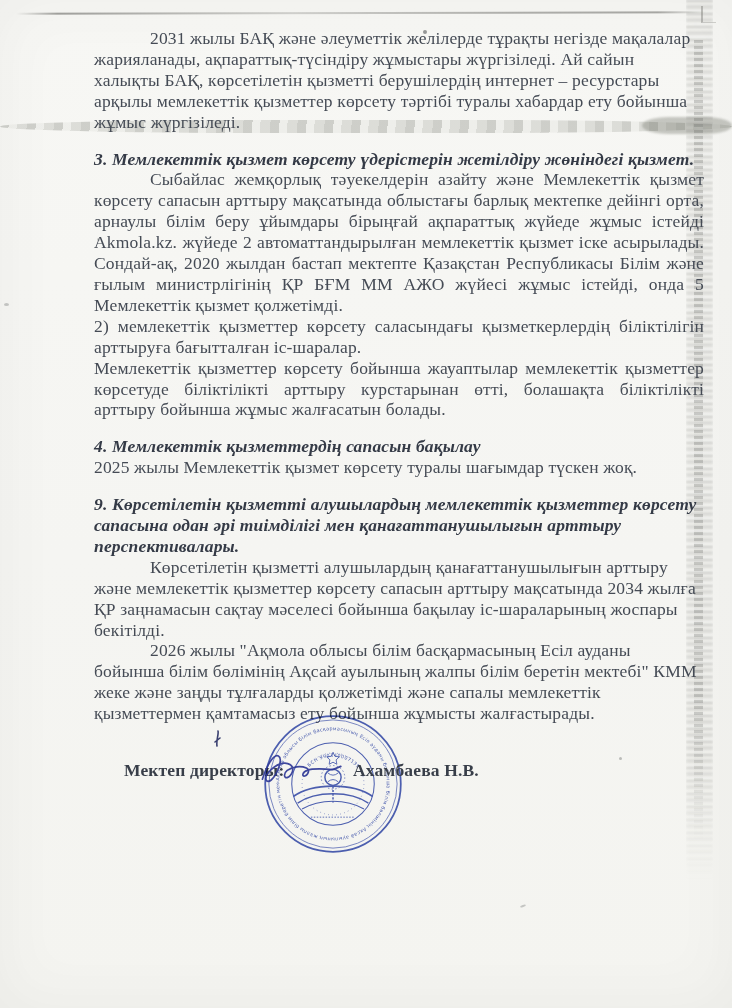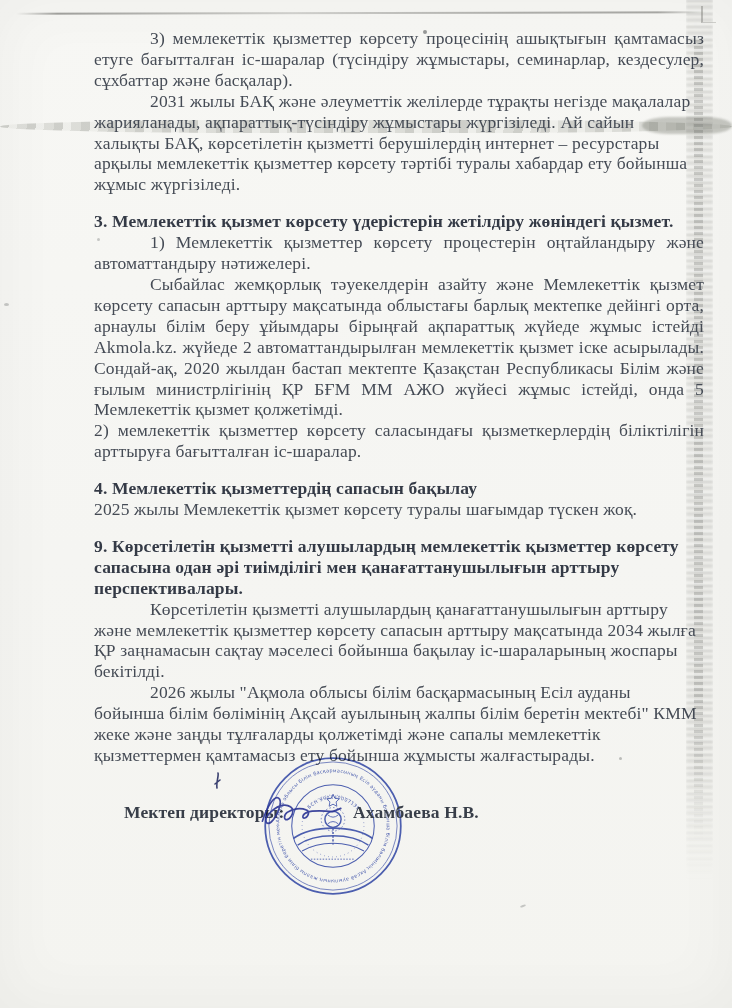--- a/index.html
+++ b/index.html
@@ -67,21 +67,21 @@
   .speck.s5{left:97px;top:238px;width:3px;height:3px;opacity:.5;}
   
   .content{
     position:absolute;left:94px;top:28px;width:610px;
     font-size:17.5px;line-height:20.9px;color:#454b55;
     letter-spacing:.15px;
   }
   .content p{margin:0;}
   .p-ind{text-indent:56px;}
   .p-just{text-align:justify;}
-  .heading{font-weight:bold;color:#343a46;margin-top:16px !important;}
+  .heading{font-weight:bold;color:#343a46;margin-top:16px !important;font-style:italic;}
   
   .sig-row{position:relative;margin-top:36px;height:30px;}
   .sig-label{position:absolute;left:30px;top:0;font-weight:bold;color:#383e49;}
   .sig-name{position:absolute;left:259px;top:0;font-weight:bold;color:#383e49;}
   .pen-mark{position:absolute;left:118px;top:-30px;width:10px;height:18px;}
   .sig-script{position:absolute;left:162px;top:-16px;width:88px;height:48px;}
   .stamp-wrap{position:absolute;left:164px;top:-46px;width:150px;height:140px;
     mix-blend-mode:multiply;opacity:.93;filter:blur(.3px);}
 </style>
 </head>
@@ -95,26 +95,25 @@
   <div class="scan-band-dark"></div>
   <div class="scan-streak-v"></div>
   <div class="scan-streak-core"></div>
   <div class="speck s1"></div>
   <div class="speck s2"></div>
   <div class="speck s3"></div>
   <div class="speck s4"></div>
   <div class="speck s5"></div>
 
   <div class="content">
-    <p class="p-ind p-just">3) мемлекеттік қызметтер көрсету процесінің ашықтығын қамтамасыз етуге бағытталған іс-шаралар (түсіндіру жұмыстары, семинарлар, кездесулер, сұхбаттар және басқалар).</p>
     <p class="p-ind">2031 жылы БАҚ және әлеуметтік желілерде тұрақты негізде мақалалар жарияланады, ақпараттық-түсіндіру жұмыстары жүргізіледі. Ай сайын халықты БАҚ, көрсетілетін қызметті берушілердің интернет – ресурстары арқылы мемлекеттік қызметтер көрсету тәртібі туралы хабардар ету бойынша жұмыс жүргізіледі.</p>
     <p class="heading">3. Мемлекеттік қызмет көрсету үдерістерін жетілдіру жөніндегі қызмет.</p>
-    <p class="p-ind p-just">1) Мемлекеттік қызметтер көрсету процестерін оңтайландыру және автоматтандыру нәтижелері.</p>
     <p class="p-ind p-just">Сыбайлас жемқорлық тәуекелдерін азайту және Мемлекеттік қызмет көрсету сапасын арттыру мақсатында облыстағы барлық мектепке дейінгі орта, арнаулы білім беру ұйымдары бірыңғай ақпараттық жүйеде жұмыс істейді Akmola.kz. жүйеде 2 автоматтандырылған мемлекеттік қызмет іске асырылады. Сондай-ақ, 2020 жылдан бастап мектепте Қазақстан Республикасы Білім және ғылым министрлігінің ҚР БҒМ ММ АЖО жүйесі жұмыс істейді, онда 5 Мемлекеттік қызмет қолжетімді.</p>
     <p class="p-just">2) мемлекеттік қызметтер көрсету саласындағы қызметкерлердің біліктілігін арттыруға бағытталған іс-шаралар.</p>
+    <p class="p-just">Мемлекеттік қызметтер көрсету бойынша жауаптылар мемлекеттік қызметтер көрсетуде біліктілікті арттыру курстарынан өтті, болашақта біліктілікті арттыру бойынша жұмыс жалғасатын болады.</p>
     <p class="heading">4. Мемлекеттік қызметтердің сапасын бақылау</p>
     <p>2025 жылы Мемлекеттік қызмет көрсету туралы шағымдар түскен жоқ.</p>
     <p class="heading">9.  Көрсетілетін қызметті алушылардың мемлекеттік қызметтер көрсету сапасына одан әрі тиімділігі мен қанағаттанушылығын арттыру перспективалары.</p>
     <p class="p-ind">Көрсетілетін қызметті алушылардың қанағаттанушылығын арттыру және мемлекеттік қызметтер көрсету сапасын арттыру мақсатында 2034 жылға ҚР заңнамасын сақтау мәселесі бойынша бақылау іс-шараларының жоспары бекітілді.</p>
     <p class="p-ind">2026 жылы "Ақмола облысы білім басқармасының Есіл ауданы бойынша білім бөлімінің Ақсай ауылының жалпы білім беретін мектебі" КММ жеке және заңды тұлғаларды қолжетімді және сапалы мемлекеттік қызметтермен қамтамасыз ету бойынша жұмысты жалғастырады.</p>
 
     <div class="sig-row">
       <svg class="pen-mark" viewBox="0 0 10 18">
         <path d="M5,16 C4,10 7,4 6,1 M3,12 l5,-4" stroke="#3a4070" stroke-width="1.6" fill="none" stroke-linecap="round"></path>
       </svg>

